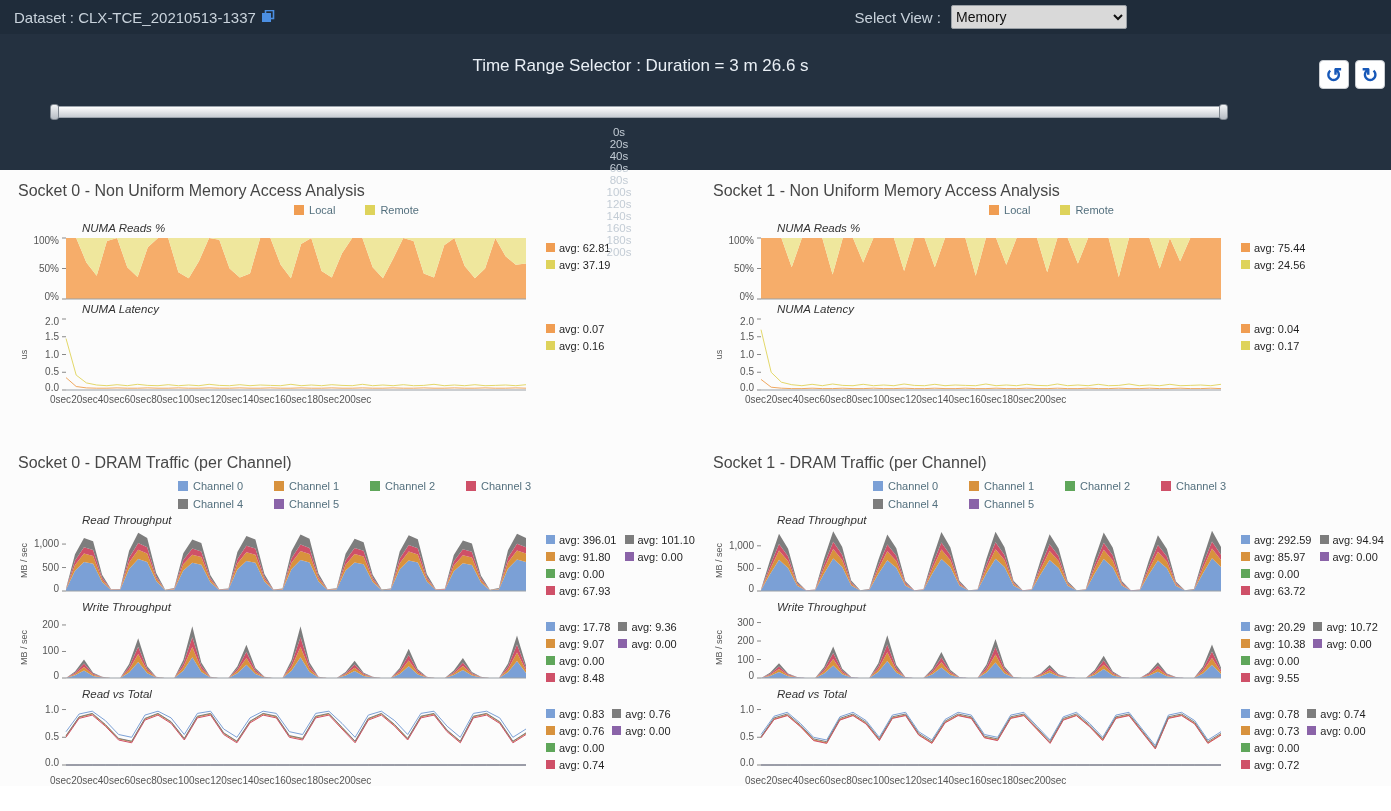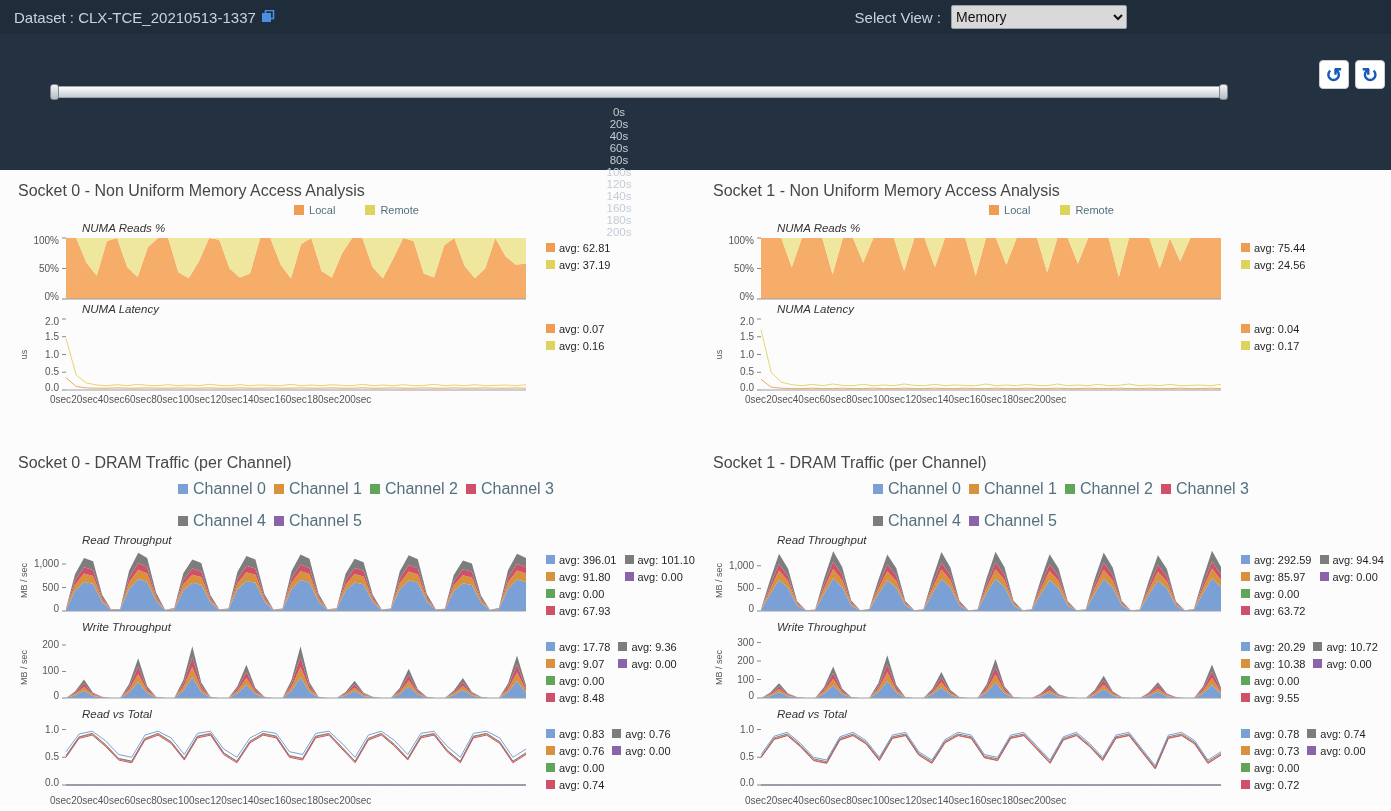--- a/index.html
+++ b/index.html
@@ -38,22 +38,22 @@
   .main { background:#fcfcfc; display:grid; grid-template-columns:695px 695px;
     padding-top:4px; row-gap:10px; }
   .panel { padding:8px 0 0 18px; }
   .panel.numa { height:262px; }
   .panel-title { font-size:16px; font-weight:400; color:#474747; margin-bottom:4px; }
 
   .legend { display:flex; justify-content:center; gap:30px; margin-bottom:6px;
     font-size:11px; color:#54707e; }
   .legend-item { display:flex; align-items:center; gap:5px; }
   .swatch { width:10px; height:10px; display:inline-block; flex:none; }
-  .dram-legend { display:grid; grid-template-columns:repeat(4,96px); row-gap:14px;
-    width:fit-content; margin:8px 0 4px 160px; font-size:16px; color:#54707e; }
+  .dram-legend { display:grid; grid-template-columns:repeat(4,96px); row-gap:6px;
+    width:fit-content; margin:8px 0 4px 160px; font-size:11px; color:#54707e; }
 
   .chart-label { font-style:italic; font-size:11.5px; color:#333; margin:2px 0 1px 64px; }
   .chart-row { display:flex; align-items:flex-start; }
   svg.chart { display:block; flex:none; }
 
   .avg-grid { display:grid; grid-auto-flow:column; grid-template-rows:repeat(4,17px);
     column-gap:8px; margin:4px 0 0 20px; font-size:11px; color:#1f1f1f; }
   .avg-grid.two { grid-template-rows:repeat(2,17px); }
   .avg-chip { display:flex; align-items:center; gap:4px; white-space:nowrap; }
   .avg-chip .swatch { width:9px; height:9px; }
@@ -74,20 +74,21 @@
       </svg>
     </span>
   </div>
   <div class="view-area">
     <span>Select View :</span>
     <select><option>Memory</option></select>
   </div>
 </header>
 
 <section class="trs">
+  <div class="trs-title">Time Range Selector : Duration = 3 m 26.6 s</div>
   <div class="trs-buttons">
     <button>
       <span>↺</span>
     </button>
     <button>
       <span>↻</span>
     </button>
   </div>
   <div class="slider">
     <div class="slider-handle left"></div>

